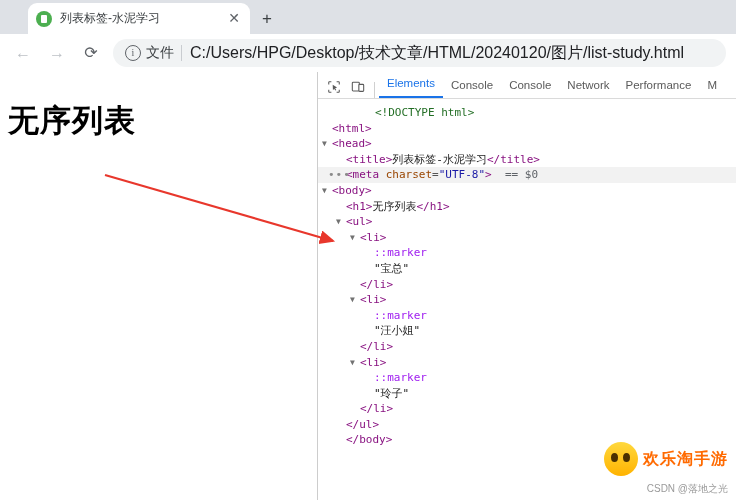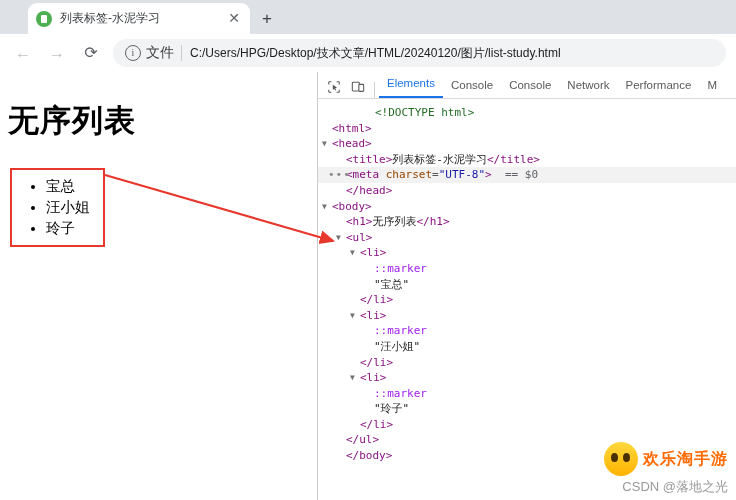--- a/index.html
+++ b/index.html
@@ -134,21 +134,21 @@
     flex: 0 0 auto;
   }
   .omni-sep {
     width: 1px;
     height: 16px;
     background: #c9ccd0;
     margin-right: 8px;
     flex: 0 0 auto;
   }
   .omni-url {
-    font-size: 12px;
+    font-size: 16px;
     color: #202124;
     white-space: nowrap;
     overflow: hidden;
     text-overflow: ellipsis;
   }
 
   
   .page {
     position: absolute;
     left: 0; top: 72px;
@@ -315,21 +315,21 @@
   .wm-text {
     font-size: 16px;
     font-weight: bold;
     color: #ff6a00;
     letter-spacing: 1px;
   }
   .wm-csdn {
     position: absolute;
     right: 8px;
     bottom: 4px;
-    font-size: 13px;
+    font-size: 10px;
     color: #9a9a9a;
   }
 </style>
 </head>
 <body>
 
 <div class="browser-chrome">
   <div class="tabstrip">
     <div class="tab">
       <span class="tab-favicon"></span>
@@ -347,25 +347,20 @@
       <span class="omni-info">i</span>
       <span class="omni-scheme">文件</span>
       <span class="omni-sep"></span>
       <span class="omni-url">C:/Users/HPG/Desktop/技术文章/HTML/20240120/图片/list-study.html</span>
     </div>
   </div>
 </div>
 
 <div class="page">
   <h1 class="page-h1">无序列表</h1>
-  <ul class="page-list">
-    <li>宝总</li>
-    <li>汪小姐</li>
-    <li>玲子</li>
-  </ul>
 </div>
 
 <div class="devtools">
   <div class="dt-tabbar">
     <div class="dt-icon-btn">
       <svg width="14" height="14" viewBox="0 0 16 16" aria-hidden="true">
         <path d="M2 2h3M2 2v3M14 2h-3M14 2v3M2 14h3M2 14v-3M14 14h-3M14 14v-3" stroke="#5a5a5a" stroke-width="1.2" fill="none"></path>
         <path d="M6.5 5.5l5 3.2-2.2.6 1.3 2.2-1.1.6-1.3-2.2-1.4 1.7z" fill="#5a5a5a"></path>
       </svg>
     </div>
@@ -383,21 +378,20 @@
     <div class="dt-tab">Performance</div>
     <div class="dt-tab cut">M</div>
   </div>
 
   <div class="dom-tree" id="dom-tree">
       <div class="dom-row" style="padding-left: 14px;"><span class="cm">&lt;!DOCTYPE html&gt;</span></div>
       <div class="dom-row" style="padding-left: 14px;"><span class="tw">&lt;html&gt;</span></div>
       <div class="dom-row" style="padding-left: 14px;"><span class="arrow" style="left: 4px;">▼</span><span class="tw">&lt;head&gt;</span></div>
       <div class="dom-row" style="padding-left: 28px;"><span class="tw">&lt;title&gt;</span><span class="tx">列表标签-水泥学习</span><span class="tw">&lt;/title&gt;</span></div>
       <div class="dom-row highlight" style="padding-left: 28px;"><span class="dots" style="left: 10px;">•••</span><span class="tw">&lt;meta </span><span class="at">charset</span><span class="eq">=</span><span class="av">"UTF-8"</span><span class="tw">&gt;</span><span class="sel">  == $0</span></div>
-      <div class="dom-row" style="padding-left: 28px;"><span class="tw">&lt;/head&gt;</span></div>
       <div class="dom-row" style="padding-left: 14px;"><span class="arrow" style="left: 4px;">▼</span><span class="tw">&lt;body&gt;</span></div>
       <div class="dom-row" style="padding-left: 28px;"><span class="tw">&lt;h1&gt;</span><span class="tx">无序列表</span><span class="tw">&lt;/h1&gt;</span></div>
       <div class="dom-row" style="padding-left: 28px;"><span class="arrow" style="left: 18px;">▼</span><span class="tw">&lt;ul&gt;</span></div>
       <div class="dom-row" style="padding-left: 42px;"><span class="arrow" style="left: 32px;">▼</span><span class="tw">&lt;li&gt;</span></div>
       <div class="dom-row" style="padding-left: 56px;"><span class="mk">::marker</span></div>
       <div class="dom-row" style="padding-left: 56px;"><span class="tx">"宝总"</span></div>
       <div class="dom-row" style="padding-left: 42px;"><span class="tw">&lt;/li&gt;</span></div>
       <div class="dom-row" style="padding-left: 42px;"><span class="arrow" style="left: 32px;">▼</span><span class="tw">&lt;li&gt;</span></div>
       <div class="dom-row" style="padding-left: 56px;"><span class="mk">::marker</span></div>
       <div class="dom-row" style="padding-left: 56px;"><span class="tx">"汪小姐"</span></div>

